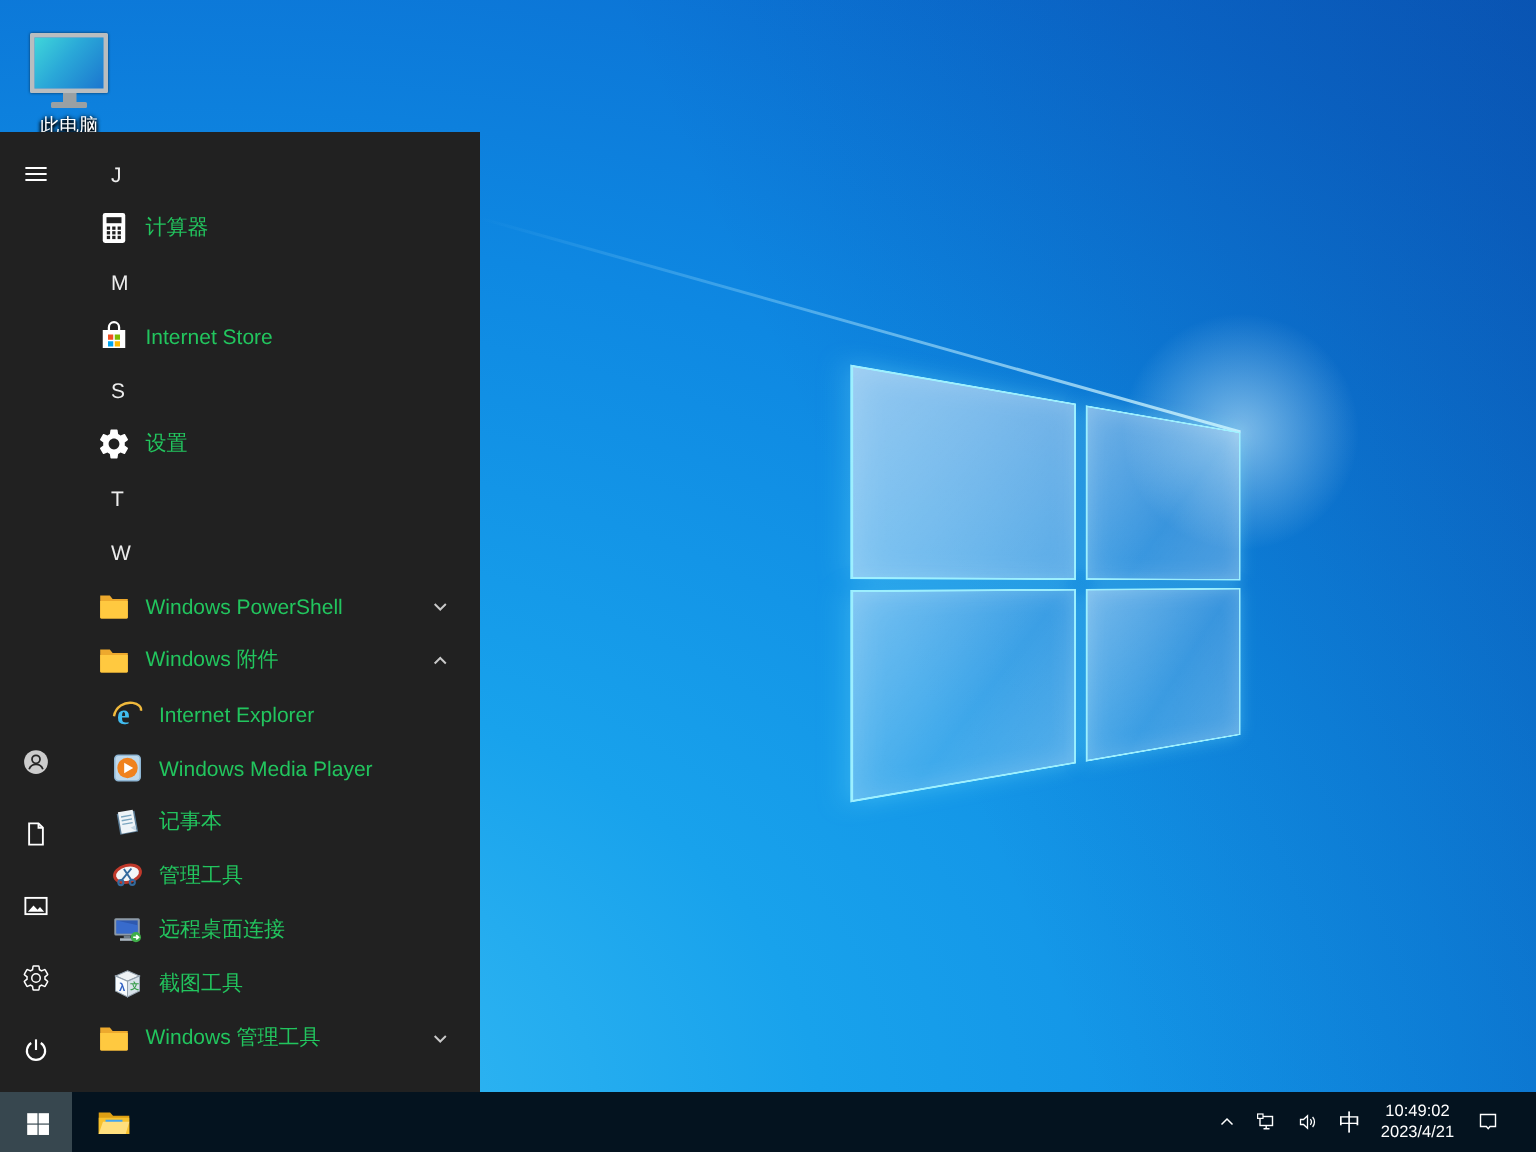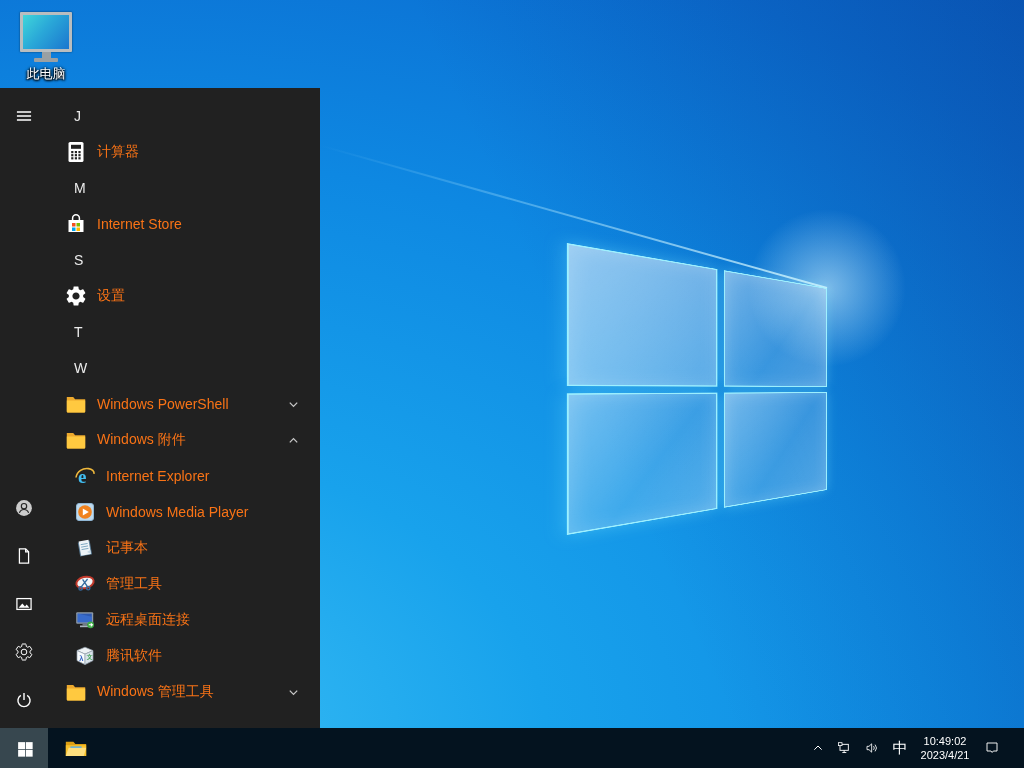--- a/index.html
+++ b/index.html
@@ -18,37 +18,37 @@
     background:radial-gradient(circle at center, rgba(215,245,255,0.55) 0%, rgba(215,245,255,0) 62%);}
   .win-logo{position:absolute;left:630px;top:288px;width:197px;height:202px;display:grid;
     grid-template-columns:1fr 1fr;grid-template-rows:1fr 1fr;gap:5px;
     transform:perspective(260px) rotateY(24deg);transform-origin:100% 50%;}
   .pane{border:1.5px solid rgba(160,242,255,0.95);
     background:linear-gradient(125deg, rgba(255,255,255,0.42) 0%, rgba(255,255,255,0.18) 55%, rgba(255,255,255,0.28) 100%);
     box-shadow:0 0 10px rgba(130,235,255,0.35), inset 0 0 14px rgba(255,255,255,0.18);}
   .pane:nth-child(1){background:linear-gradient(125deg, rgba(255,255,255,0.55), rgba(255,255,255,0.30));}
 
   
-  .desktop-icon{position:absolute;left:12px;top:12px;width:68px;text-align:center;cursor:pointer;}
+  .desktop-icon{position:absolute;left:12px;top:22px;width:68px;text-align:center;cursor:pointer;}
   .monitor{width:46px;height:34px;margin:0 auto;border:3px solid #b9bdbf;border-radius:1px;
     background:linear-gradient(130deg,#3fd6da 0%,#2aa8d8 45%,#1b76cf 100%);box-shadow:0 0 2px rgba(0,0,0,.6);}
   .mon-neck{width:9px;height:6px;margin:0 auto;background:#9aa0a3;}
   .mon-base{width:24px;height:4px;margin:0 auto;background:#9aa0a3;border-radius:1px;}
   .di-label{margin-top:3px;font-size:13px;color:#fff;
     text-shadow:1px 1px 2px #000,-1px 1px 2px #000,0 0 3px #000;}
 
   
   .start-menu{position:absolute;left:0;top:88px;width:320px;height:640px;background:#212121;overflow:hidden;z-index:4;}
   .rail{position:absolute;left:0;top:0;width:48px;height:100%;z-index:2;}
   .rail-btn{width:48px;height:48px;background:none;border:none;display:flex;align-items:center;justify-content:center;padding:0;cursor:pointer;}
   .rail-btn .ric{width:20px;height:20px;display:block;}
   .rail-top{position:absolute;top:4px;left:0;}
   .rail-bottom{position:absolute;bottom:4px;left:0;display:flex;flex-direction:column;}
   .app-list{position:absolute;left:48px;right:0;top:10px;z-index:1;}
-  .row{height:36px;display:flex;align-items:center;position:relative;color:#f97316;cursor:pointer;}
+  .row{height:36px;display:flex;align-items:center;position:relative;color:#22c55e;cursor:pointer;}
   .row.letter{padding-left:26px;font-size:14px;color:#ece919;color:#ececec;}
   .row.app,.row.folder{padding-left:16px;}
   .row.subapp{padding-left:25px;}
   .row .ic{width:24px;height:24px;flex:0 0 24px;}
   .row .lbl{margin-left:9px;font-size:14px;white-space:nowrap;}
   .chev{position:absolute;right:20px;width:13px;height:13px;}
   svg{display:block;width:100%;height:100%;}
 
   
   .taskbar{position:absolute;left:0;bottom:0;width:1024px;height:40px;background:#04131f;display:flex;align-items:stretch;z-index:6;}
@@ -284,21 +284,21 @@
         <div class="row subapp">
           <span class="ic">
             <svg viewBox="0 0 24 24">
               <path d="M12 3.2l8 3.4-8 3.5-8-3.5z" fill="#eef2f5" stroke="#93a1ad" stroke-width="0.7"></path>
               <path d="M4 6.6v10l8 4V10.1z" fill="#f8fbfd" stroke="#93a1ad" stroke-width="0.7"></path>
               <path d="M20 6.6v10l-8 4V10.1z" fill="#d8e2ea" stroke="#93a1ad" stroke-width="0.7"></path>
               <text x="6.3" y="16.5" font-size="7.5" font-weight="bold" fill="#2f5fc2">λ</text>
               <text x="13.8" y="15" font-size="6" font-weight="bold" fill="#3a9e4d">文</text>
             </svg>
           </span>
-          <span class="lbl">腾讯软件</span>
+          <span class="lbl">截图工具</span>
         </div>
         <div class="row folder">
           <span class="ic">
             <svg viewBox="0 0 24 24">
               <path d="M2.8 5h6.4l1.9 2.3h10.1v12.2a.9.9 0 0 1-.9.9H3.7a.9.9 0 0 1-.9-.9z" fill="#eda92d"></path>
               <path d="M2.8 8.6h18.4v10.9a.9.9 0 0 1-.9.9H3.7a.9.9 0 0 1-.9-.9z" fill="#ffc940"></path>
             </svg>
           </span>
           <span class="lbl">Windows 管理工具</span>
           <span class="chev">

